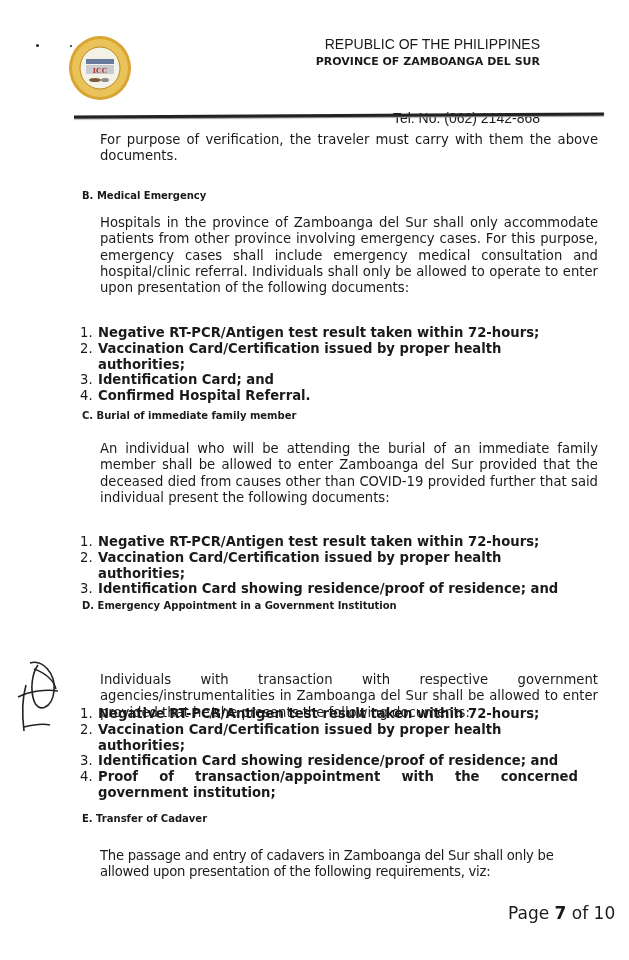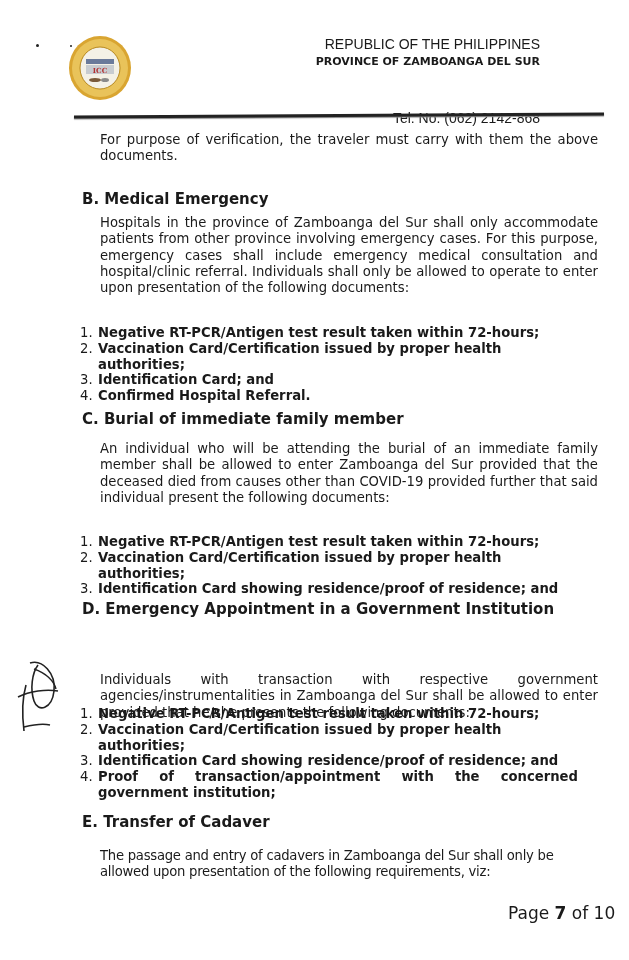--- a/index.html
+++ b/index.html
@@ -10,21 +10,21 @@
   .page { position: absolute; left: 0; top: 0; width: 629px; height: 960px; }
   .dot { position: absolute; width: 3px; height: 3px; background: #222; border-radius: 50%; }
   .seal { position: absolute; left: 68px; top: 35px; width: 64px; height: 66px; }
   .header { position: absolute; left: 150px; top: 36px; width: 390px; text-align: right; line-height: 17px; }
   .header .l1 { font-family: "Liberation Sans", sans-serif; font-size: 14px; letter-spacing: 0px; }
   .header .l2, .header .l3 { font-family: "DejaVu Sans", sans-serif; font-weight: bold; font-size: 11px; }
   .header .l4 { font-family: "Liberation Sans", sans-serif; font-size: 14px; margin-top: 40px; }
   .rule { position: absolute; left: 74px; top: 114px; width: 530px; height: 3px; background: #222; transform: rotate(-0.3deg); box-shadow: 0 1px 1px #888; }
   .body-text { position: absolute; left: 80px; width: 498px; font-size: 13.2px; line-height: 16.3px; margin-left: 20px; }
   .just { text-align: justify; text-align-last: auto; }
-  .h { position: absolute; left: 82px; font-weight: bold; font-size: 15px; }
+  .h { position: absolute; left: 82px; font-weight: bold; font-size: 10px; }
   ol.list { position: absolute; left: 80px; width: 498px; margin: 0; padding: 0; list-style: none; font-size: 13.2px; line-height: 15.8px; }
   ol.list li { display: flex; }
   ol.list li .n { width: 18px; flex: none; }
   ol.list li .t { flex: 1; font-weight: bold; }
   .signature { position: absolute; left: 12px; top: 655px; width: 50px; height: 80px; }
   .footer { position: absolute; left: 508px; top: 903px; font-size: 17px; }
   .footer b { font-weight: bold; }
 </style>
 </head>
 <body>

